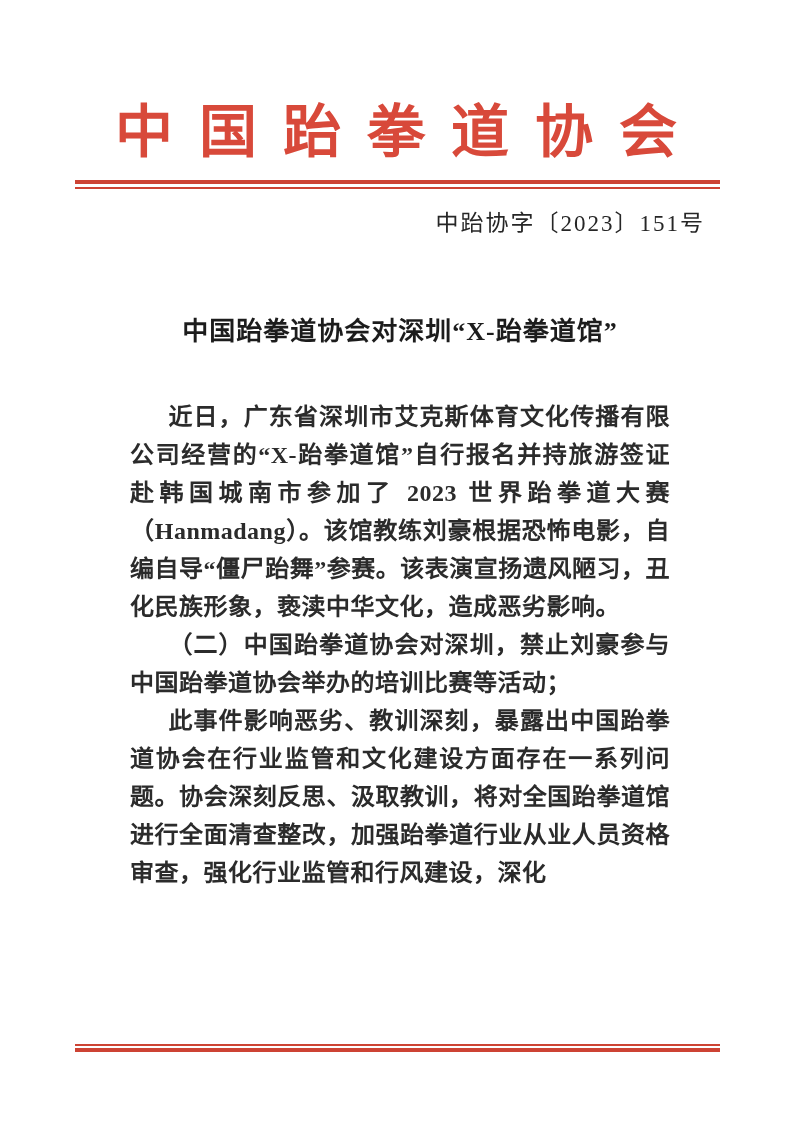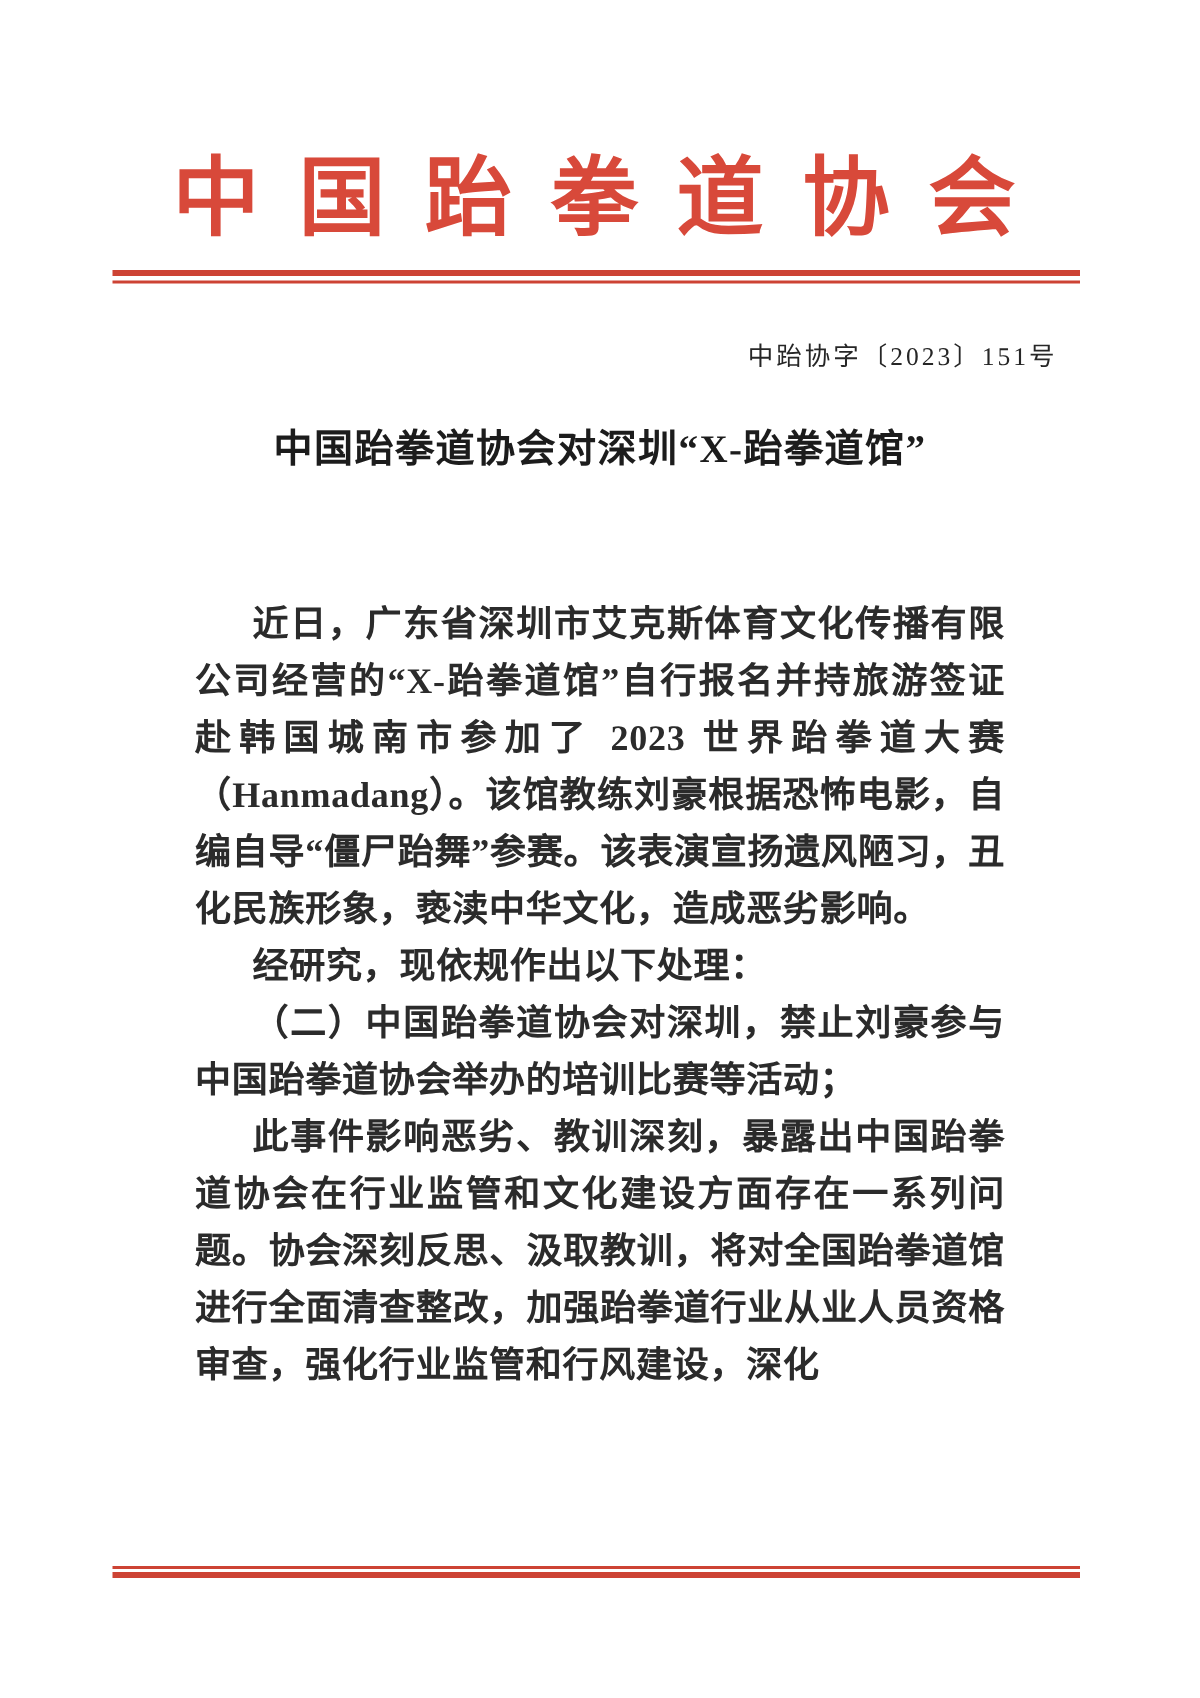--- a/index.html
+++ b/index.html
@@ -43,44 +43,44 @@
   .rule-top .bar-thick { height: 4px; background: #cd4334; }
   .rule-top .bar-thin  { height: 2px; background: #cd4334; margin-top: 3px; }
 
   .rule-bottom { top: 1044px; }
   .rule-bottom .bar-thin  { height: 2px; background: #cd4334; }
   .rule-bottom .bar-thick { height: 4px; background: #cd4334; margin-top: 2px; }
 
   
   .doc-number {
     position: absolute;
-    top: 223px;
+    top: 209px;
     right: 95px;
-    font-size: 17px;
+    font-size: 23px;
     line-height: 30px;
     letter-spacing: 2px;
     color: #262626;
     white-space: nowrap;
   }
 
   
   .doc-title {
     position: absolute;
     top: 280px;
     left: 60px;
     right: 60px;
     margin: 0;
     text-align: center;
     font-size: 26px;
     font-weight: bold;
     line-height: 39px;
     color: #1c1c1c;
     letter-spacing: 1px;
   }
-  .doc-title span { display: block; }
+  .doc-title span { display: block; margin-top: 32px; }
 
   
   .doc-body {
     position: absolute;
     top: 398px;
     left: 130px;
     width: 540px;
     font-size: 24px;
     line-height: 38px;
     text-align: justify;
@@ -106,21 +106,20 @@
   </div>
 
   <div class="doc-number">中跆协字〔2023〕151号</div>
 
   <h1 class="doc-title">
     <span>中国跆拳道协会对深圳“X-跆拳道馆”</span>
   </h1>
 
   <div class="doc-body">
     <p>近日，广东省深圳市艾克斯体育文化传播有限公司经营的“X-跆拳道馆”自行报名并持旅游签证赴韩国城南市参加了 2023 世界跆拳道大赛（Hanmadang）。该馆教练刘豪根据恐怖电影，自编自导“僵尸跆舞”参赛。该表演宣扬遗风陋习，丑化民族形象，亵渎中华文化，造成恶劣影响。</p>
-    <p>经研究，现依规作出以下处理：</p>
     <p>（二）中国跆拳道协会对深圳，禁止刘豪参与中国跆拳道协会举办的培训比赛等活动；</p>
     <p>此事件影响恶劣、教训深刻，暴露出中国跆拳道协会在行业监管和文化建设方面存在一系列问题。协会深刻反思、汲取教训，将对全国跆拳道馆进行全面清查整改，加强跆拳道行业从业人员资格审查，强化行业监管和行风建设，深化</p>
   </div>
 
   <div class="rule rule-bottom">
     <div class="bar-thin"></div>
     <div class="bar-thick"></div>
   </div>
 
 </div>

